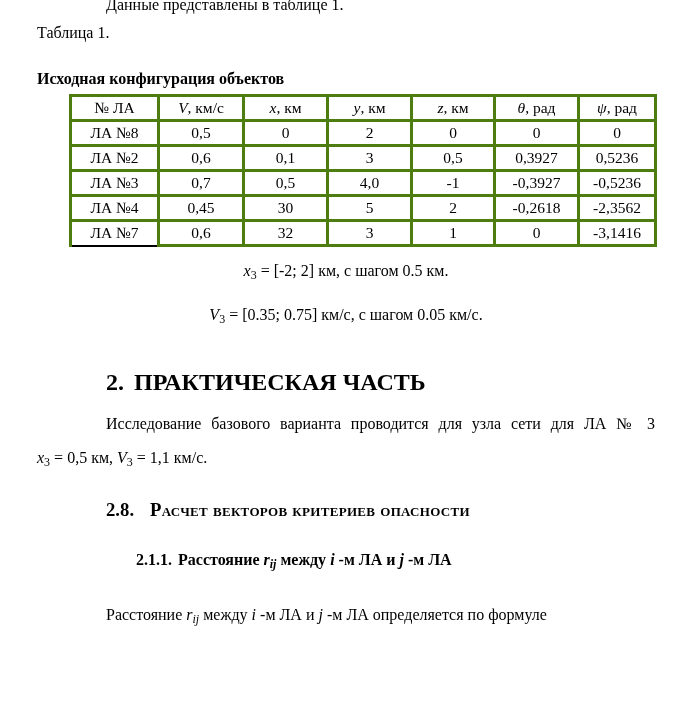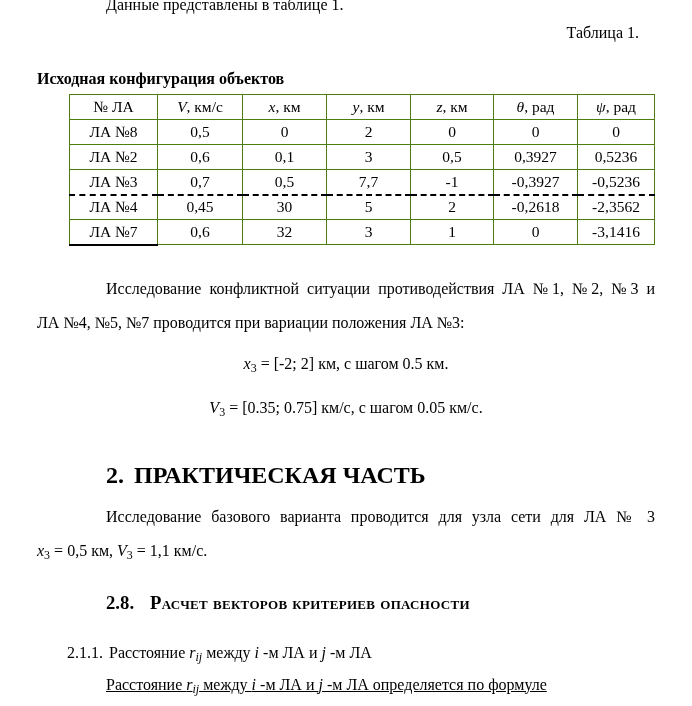--- a/index.html
+++ b/index.html
@@ -1,26 +1,26 @@
 <!DOCTYPE html>
 <html><head>
 <meta charset="utf-8">
 <style>
   * { margin:0; padding:0; box-sizing:border-box; }
   html, body { width:692px; height:706px; background:#ffffff; overflow:hidden; }
   body { font-family:"Liberation Serif","DejaVu Serif",serif; color:#000; font-size:16px; }
   .page { padding:0 37px; }
 
   .top-line { margin-top:-7px; line-height:24px; text-indent:69px; }
-  .caption { margin-top:4px; line-height:24px; text-align:right; padding-right:16px; }
+  .caption { margin-top:4px; line-height:24px; text-align:left; padding-right:16px; }
   .table-title { margin-top:22px; line-height:24px; text-align:left;font-weight:bold; }
 
   table.cfg { border-collapse:collapse; table-layout:fixed; width:585px; margin:3px 0 0 32px; }
   table.cfg th, table.cfg td {
-    border:1px solid #4d7c0f; text-align:center; vertical-align:middle;
+    border:3px solid #4d7c0f; text-align:center; vertical-align:middle;
     height:25px; font-size:15.5px; font-weight:normal; padding:0 2px;
   }
   tr.dashed-top th, tr.dashed-top td { border-top:2px dashed #000;text-align:center; }
   td.hl { border-left:2px solid #000; border-right:2px solid #000; }
   tr.last td.hl { border-bottom:2px solid #000; }
 
   .para { line-height:34px; }
   .p1 { margin-top:26px; }
   .jline { text-align:justify; text-align-last:justify; }
   .indent { text-indent:69px; }
@@ -28,23 +28,23 @@
   .formula { text-align:center; line-height:28px; }
   .f1 { margin-top:10px; }
   .f2 { margin-top:12px; }
 
   .h2 { margin-top:36px; margin-left:69px; font-weight:bold; line-height:26px; }
   .h2 .h-num { margin-right:10px; }
   .p2 { margin-top:12px; }
   .h21 { margin-top:18px; margin-left:69px; font-weight:bold; line-height:26px; }
   .h21 .h-num { margin-right:16px; }
   .sc { font-variant:small-caps; letter-spacing:0.3px; }
-  .h211 { margin-top:24px; margin-left:30px; font-weight:normal; line-height:26px; }
+  .h211 { margin-top:24px; margin-left:99px; font-weight:bold; line-height:26px; }
   .h211 .h-num { margin-right:6px; }
-  .p3 { margin-top:5px; line-height:20px; text-indent:69px;text-decoration:underline; }
+  .p3 { margin-top:20px; line-height:36px; text-indent:69px; }
 
   .seg-n { font-style:normal; }
   .seg-i { font-style:italic; }
   .seg-s  { font-size:12px; vertical-align:-3px; }
   .seg-is { font-style:italic; font-size:12px; vertical-align:-3px; }
 </style>
 </head>
 <body>
 
 <div class="page">
@@ -92,21 +92,21 @@
         <td>0,1</td>
         <td>3</td>
         <td>0,5</td>
         <td>0,3927</td>
         <td>0,5236</td>
       </tr>
       <tr>
         <td>ЛА №3</td>
         <td>0,7</td>
         <td>0,5</td>
-        <td>7,7</td>
+        <td>4,0</td>
         <td>-1</td>
         <td>-0,3927</td>
         <td>-0,5236</td>
       </tr>
       <tr class="dashed-top">
         <td class="hl">ЛА №4</td>
         <td>0,45</td>
         <td>30</td>
         <td>5</td>
         <td>2</td>
@@ -118,24 +118,20 @@
         <td>0,6</td>
         <td>32</td>
         <td>3</td>
         <td>1</td>
         <td>0</td>
         <td>-3,1416</td>
       </tr>
     </tbody>
   </table>
 
-  <div class="para p1">
-    <div class="jline indent">Исследование конфликтной ситуации противодействия ЛА №1, №2, №3 и</div>
-    <div>ЛА №4, №5, №7 проводится при вариации положения ЛА №3:</div>
-  </div>
 
   <div class="formula f1"><span class="seg-i">x</span><span class="seg-s">3</span><span class="seg-n"> = [-2; 2] км, с шагом 0.5 км.</span></div>
   <div class="formula f2"><span class="seg-i">V</span><span class="seg-s">3</span><span class="seg-n"> = [0.35; 0.75] км/с, с шагом 0.05 км/с.</span></div>
 
   <h2 class="h2"><span class="h-num">2.</span><span>ПРАКТИЧЕСКАЯ ЧАСТЬ</span></h2>
 
   <div class="para p2">
     <div class="jline indent">Исследование базового варианта проводится для узла сети для ЛА № 3</div>
     <div><span class="seg-i">x</span><span class="seg-s">3</span><span class="seg-n"> = 0,5 км, </span><span class="seg-i">V</span><span class="seg-s">3</span><span class="seg-n"> = 1,1 км/с.</span></div>
   </div>

